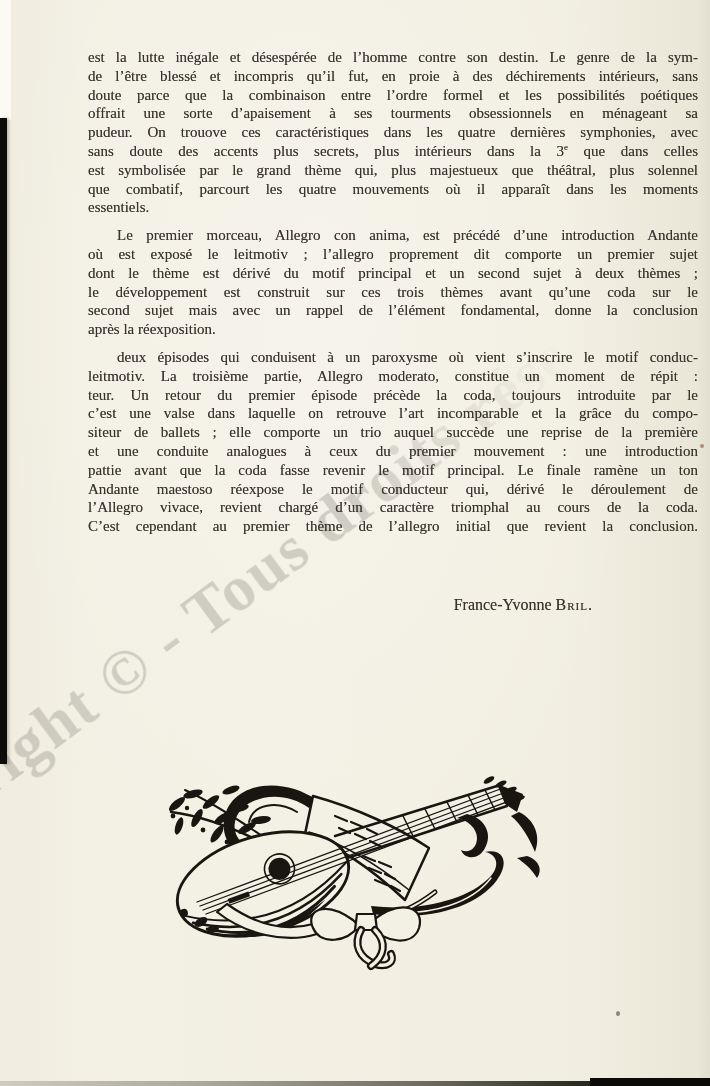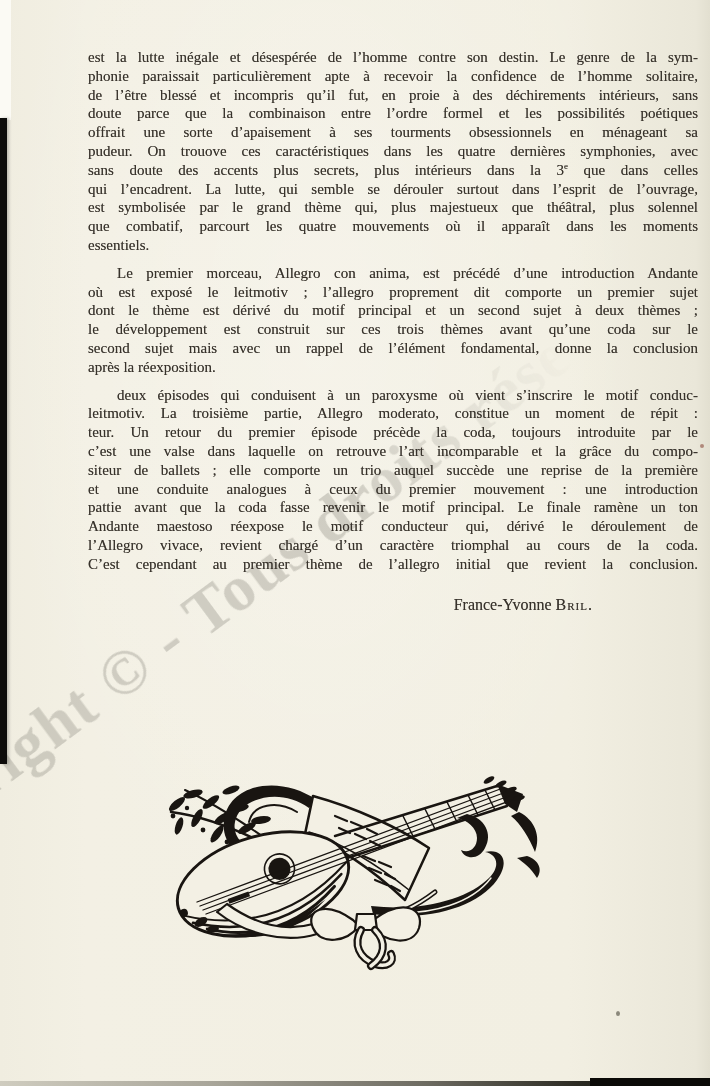--- a/index.html
+++ b/index.html
@@ -45,27 +45,25 @@
 </head>
 <body>
 
 <div class="page">
 
   <div class="watermark">Copyright © - Tous droits réservés</div>
 
   <div class="textblock">
       <div class="para">
         <div class="line"><span>est la lutte inégale et désespérée de l’homme contre son destin. Le genre de la sym-</span></div>
-        <div class="line"><span>phonie paraissait particulièrement apte à recevoir la confidence de l’homme solitaire,</span></div>
         <div class="line"><span>de l’être blessé et incompris qu’il fut, en proie à des déchirements intérieurs, sans</span></div>
         <div class="line"><span>doute parce que la combinaison entre l’ordre formel et les possibilités poétiques</span></div>
         <div class="line"><span>offrait une sorte d’apaisement à ses tourments obsessionnels en ménageant sa</span></div>
         <div class="line"><span>pudeur. On trouove ces caractéristiques dans les quatre dernières symphonies, avec</span></div>
         <div class="line"><span>sans doute des accents plus secrets, plus intérieurs dans la 3</span><sup class="e">e</sup><span> que dans celles</span></div>
-        <div class="line"><span>qui l’encadrent. La lutte, qui semble se dérouler surtout dans l’esprit de l’ouvrage,</span></div>
         <div class="line"><span>est symbolisée par le grand thème qui, plus majestueux que théâtral, plus solennel</span></div>
         <div class="line"><span>que combatif, parcourt les quatre mouvements où il apparaît dans les moments</span></div>
         <div class="line short"><span>essentiels.</span></div>
       </div>
       <div class="para indent">
         <div class="line"><span>Le premier morceau, </span><span class="it">Allegro con anima,</span><span> est précédé d’une introduction </span><span class="it">Andante</span></div>
         <div class="line"><span>où est exposé le leitmotiv ; l’allegro proprement dit comporte un premier sujet</span></div>
         <div class="line"><span>dont le thème est dérivé du motif principal et un second sujet à deux thèmes ;</span></div>
         <div class="line"><span>le développement est construit sur ces trois thèmes avant qu’une coda sur le</span></div>
         <div class="line"><span>second sujet mais avec un rappel de l’élément fondamental, donne la conclusion</span></div>

